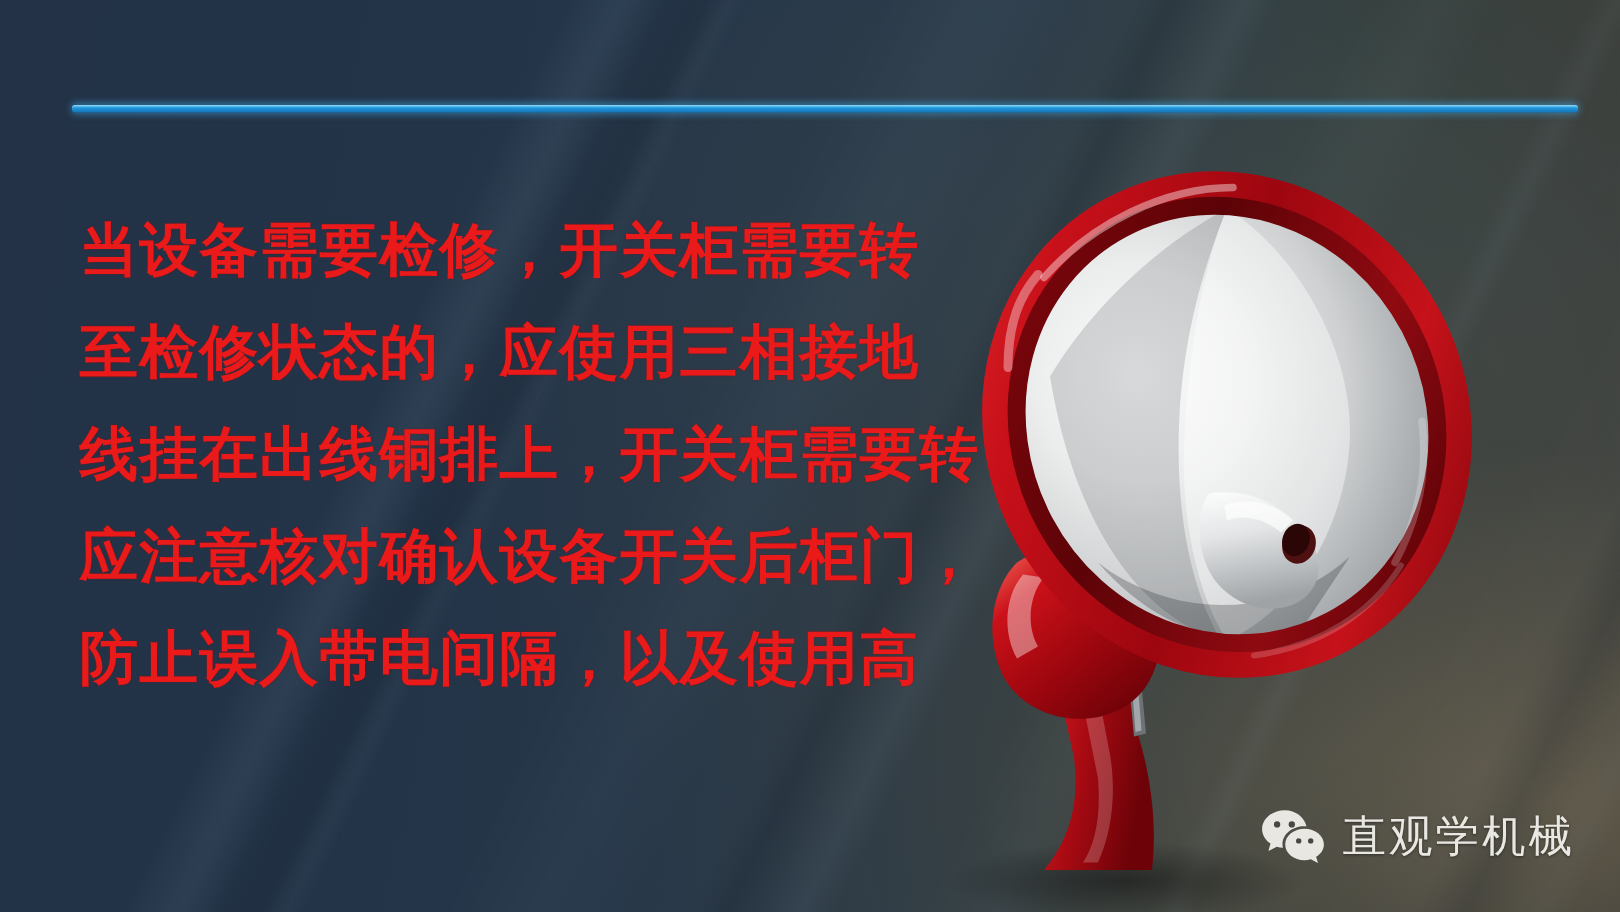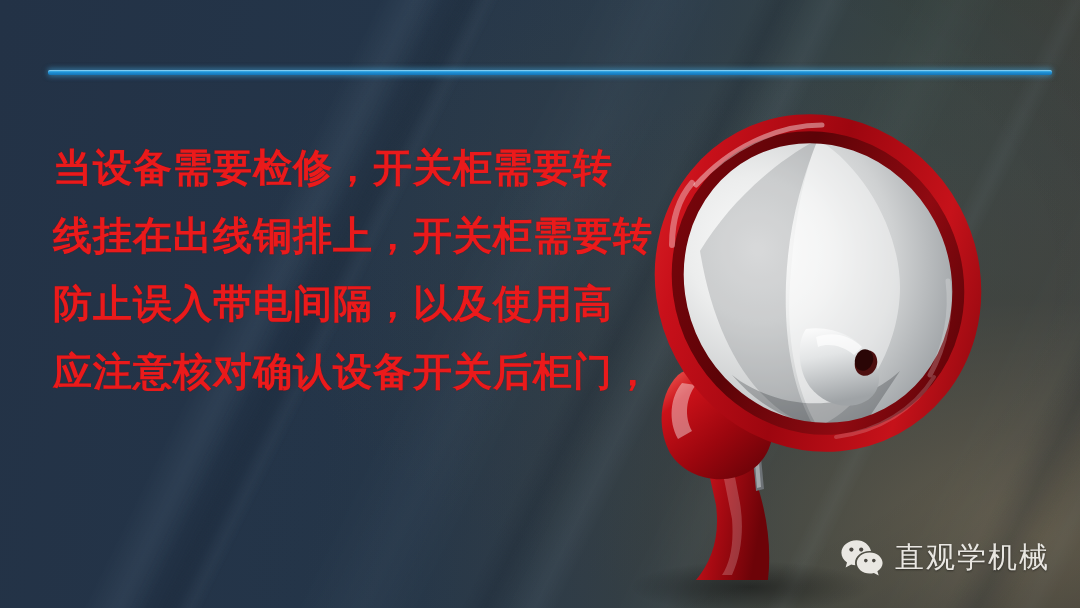--- a/index.html
+++ b/index.html
@@ -227,23 +227,24 @@
 
       <path d="M96 110 C128 74 176 50 222 50" fill="none" stroke="rgba(255,255,255,0.55)" stroke-width="5" stroke-linecap="round" opacity="0.75"></path>
       <path d="M72 170 C72 140 80 122 92 108" fill="none" stroke="rgba(255,255,255,0.55)" stroke-width="6" stroke-linecap="round" opacity="0.65"></path>
       <path d="M330 300 C346 270 352 238 348 206" fill="none" stroke="rgba(255,255,255,0.22)" stroke-width="5" stroke-linecap="round"></path>
       <path d="M236 362 C280 356 314 334 334 302" fill="none" stroke="rgba(255,255,255,0.18)" stroke-width="4" stroke-linecap="round"></path>
     </svg>
   </div>
 
   <div class="copy">
     <div class="copy-line">当设备需要检修，开关柜需要转</div>
+    <div class="copy-line">至检修状态的，应使用三相接地</div>
     <div class="copy-line">线挂在出线铜排上，开关柜需要转</div>
+    <div class="copy-line">应注意核对确认设备开关后柜门，</div>
     <div class="copy-line">防止误入带电间隔，以及使用高</div>
-    <div class="copy-line">应注意核对确认设备开关后柜门，</div>
   </div>
 
   <div class="watermark">
     <span>
       <svg class="wechat-icon" viewBox="0 0 44 38" xmlns="http://www.w3.org/2000/svg" aria-hidden="true">
         <path d="M16.6 1.2C8.2 1.2 1.4 6.8 1.4 13.7c0 3.9 2.2 7.4 5.6 9.7L5.6 28.4l5.6-2.9c1.3.4 2.7.6 4.1.7
                  -.2-.8-.3-1.6-.3-2.4 0-6.6 6.5-11.9 14.5-11.9.5 0 1 0 1.5.1C29.6 5.8 23.7 1.2 16.6 1.2Z" fill="#e9e7e2"></path>
         <circle cx="11.4" cy="10.6" r="2.1" fill="#4a4741"></circle>
         <circle cx="21.2" cy="10.6" r="2.1" fill="#4a4741"></circle>
         <path d="M42.6 24c0-5.8-5.8-10.5-12.9-10.5S16.8 18.2 16.8 24s5.8 10.5 12.9 10.5c1.5 0 2.9-.2 4.2-.6

